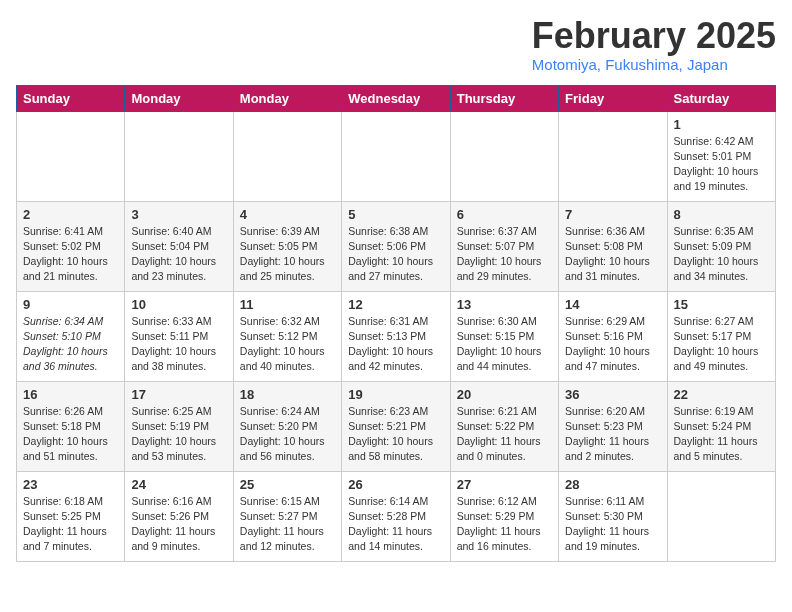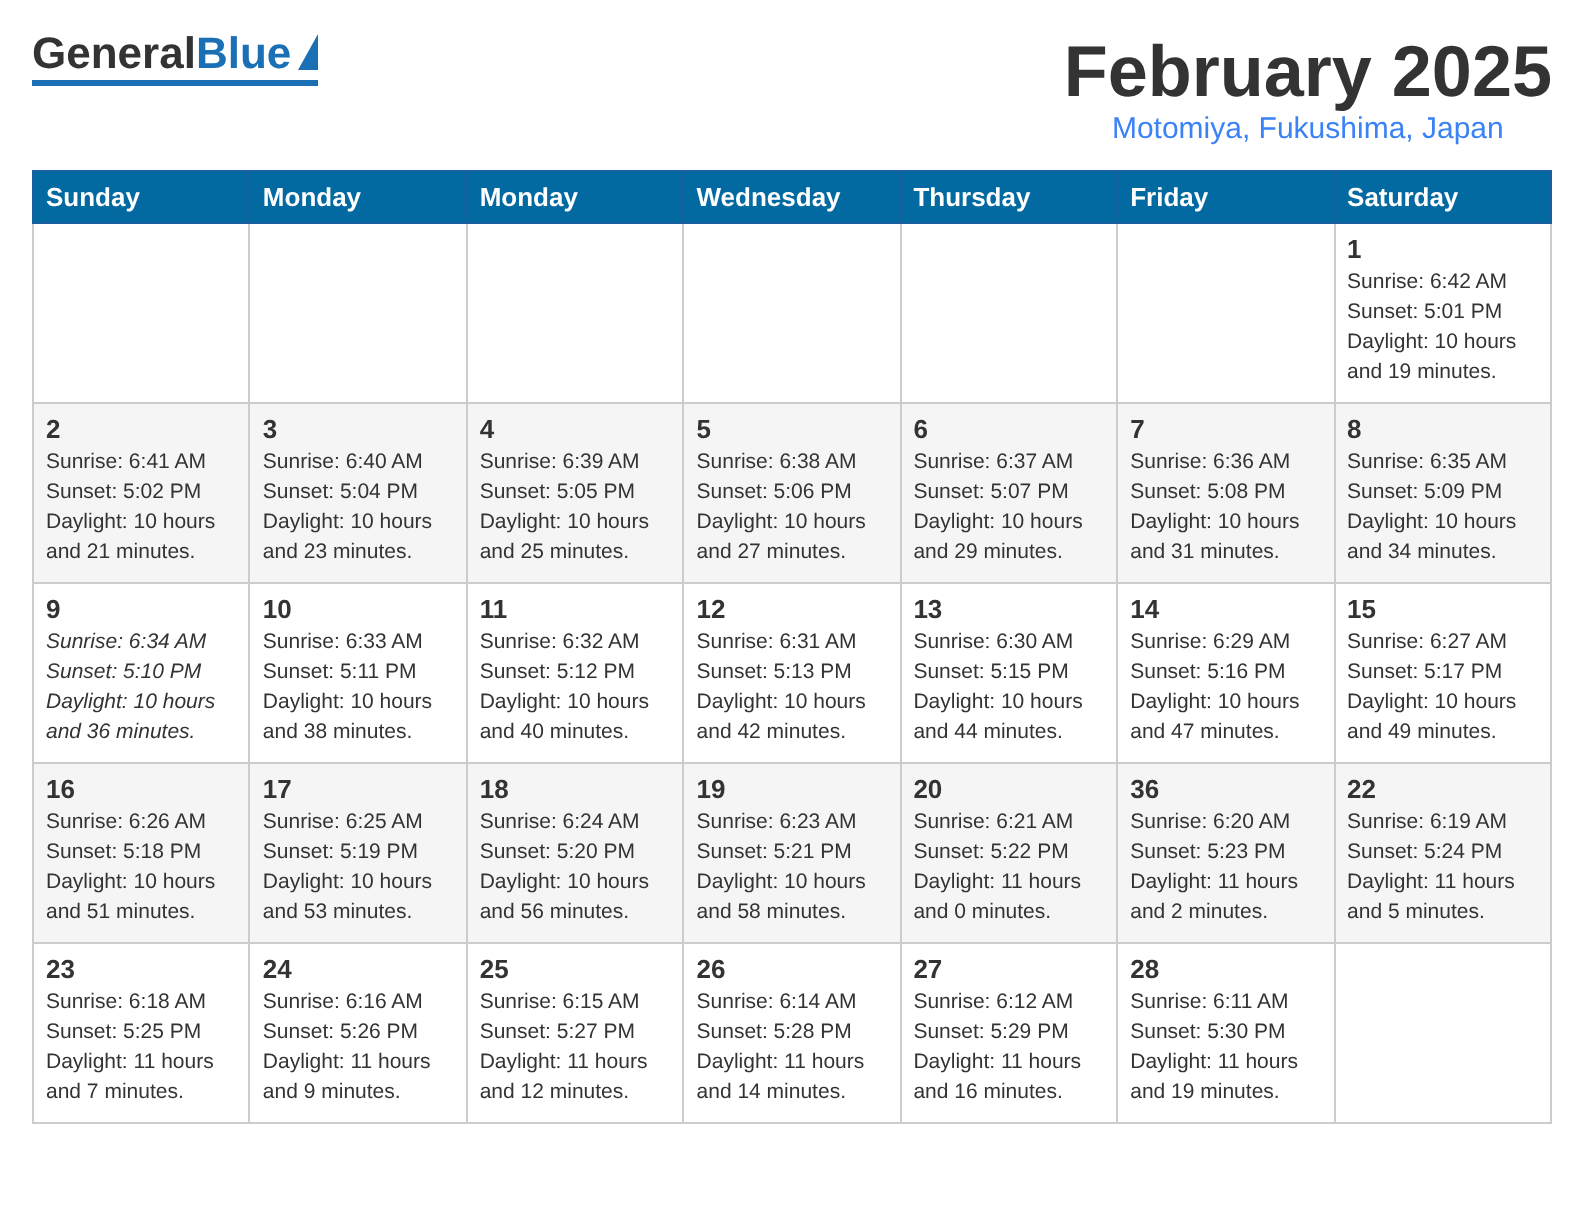--- a/index.html
+++ b/index.html
@@ -38,39 +38,39 @@
       margin-left: 3px;
       margin-bottom: 2px;
     }
     .logo-underline {
       width: 100%;
       height: 3px;
       background: #1a6fb5;
       margin-top: 2px;
     }
     .title-block {
-      text-align: center;
+      text-align: left;
     }
     .month-title {
       font-size: 36px;
       font-weight: bold;
       color: #333;
       line-height: 1.1;
     }
     .location-title {
       font-size: 15px;
       color: #3b82f6;
     }
     .calendar {
       width: 100%;
       border-collapse: collapse;
       border: 1px solid #ccc;
     }
     .calendar th {
-      background: #0369a1;
+      background: #be185d;
       color: #fff;
       text-align: left;
       padding: 5px 6px;
       font-size: 13px;
       border: 1px solid #1a5fa0;
     }
     .calendar td {
       vertical-align: top;
       padding: 5px 6px;
       border: 1px solid #ccc;
@@ -96,25 +96,20 @@
     }
     .empty-cell {
       background: #fff !important;
     }
   </style>
 </head>
 <body>
 
 <div class="header">
   <div class="logo">
-    <div class="logo-text">
-      <span class="logo-general">General</span>
-      <span class="logo-blue">Blue</span>
-      <div class="logo-triangle"></div>
-    </div>
     <div class="logo-underline"></div>
   </div>
   <div class="title-block">
     <div class="month-title">February 2025</div>
     <div class="location-title">Motomiya, Fukushima, Japan</div>
   </div>
 </div>
 
 <table class="calendar">
   <thead>

